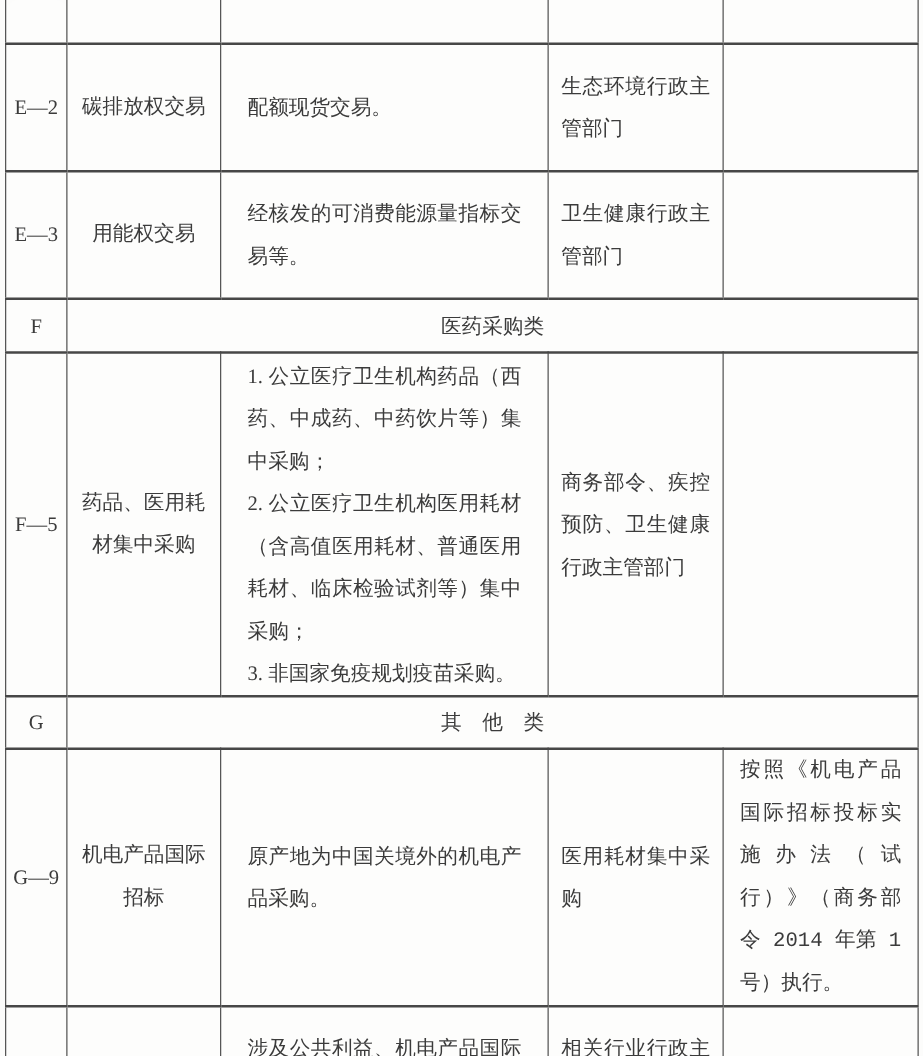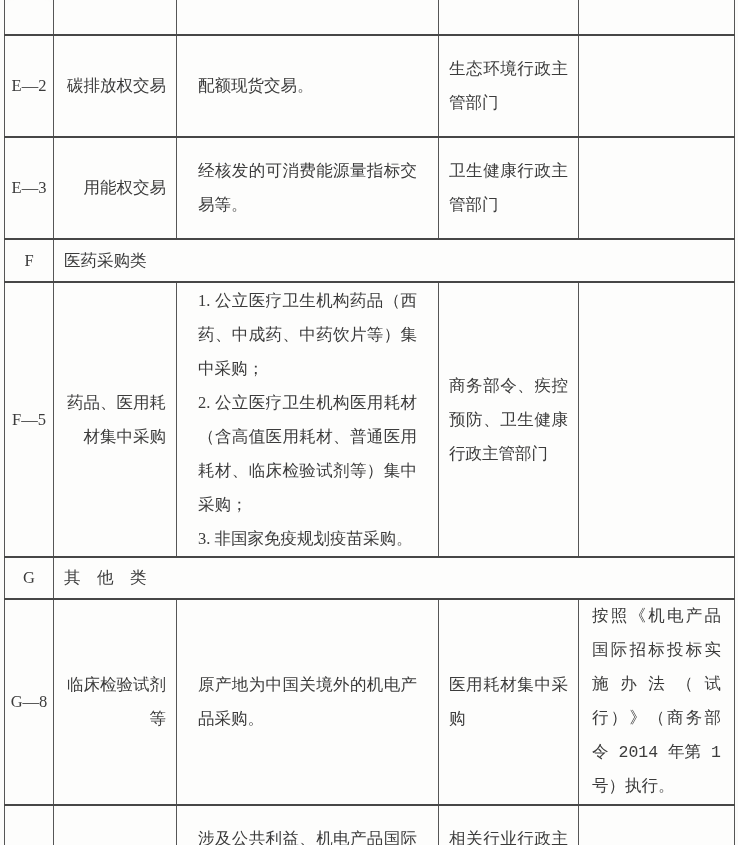--- a/index.html
+++ b/index.html
@@ -44,36 +44,38 @@
   tr.r-g  { height: 42px; }
   tr.r-g1 { height: 190px; }
   tr.r-g2 { height: 96px; }
   td.c-code {
     text-align: center;
     padding: 0 2px;
     border-radius: 10px;
   }
   td.c-name {
     padding: 0 10px;
-    text-align: right;
+    text-align: center;
+    font-family: Liberation Mono, monospace;
   }
   td.c-scope {
     padding: 0 21px;
     text-align: justify;
   }
   td.c-auth {
     padding: 16px 10px;
     text-align: justify;
   }
   td.c-notes {
     padding: 0 13px;
     text-align: justify;
     font-family: Liberation Mono, monospace;
   }
   td.c-section {
+    text-align: center;
     padding: 0 10px;
   }
   .para { margin: 0; }
 </style>
 </head>
 <body>
 
 <div class="page">
   <table class="doc-table">
     <colgroup>
@@ -129,22 +131,22 @@
       <td class="c-auth">商务部令、疾控预防、卫生健康行政主管部门</td>
       <td class="c-notes"></td>
     </tr>
 
     <tr class="r-g">
       <td class="c-code">G</td>
       <td class="c-section" colspan="4">其　他　类</td>
     </tr>
 
     <tr class="r-g1">
-      <td class="c-code">G—8</td>
-      <td class="c-name">临床检验试剂等</td>
+      <td class="c-code">G—9</td>
+      <td class="c-name">机电产品国际招标</td>
       <td class="c-scope">
         <div class="para">原产地为中国关境外的机电产品采购。</div>
       </td>
       <td class="c-auth">医用耗材集中采购</td>
       <td class="c-notes">按照《机电产品国际招标投标实施办法（试行）》（商务部令 2014 年第 1 号）执行。</td>
     </tr>
 
     <tr class="r-g2">
       <td class="c-code">G—2</td>
       <td class="c-name">数据交易</td>

